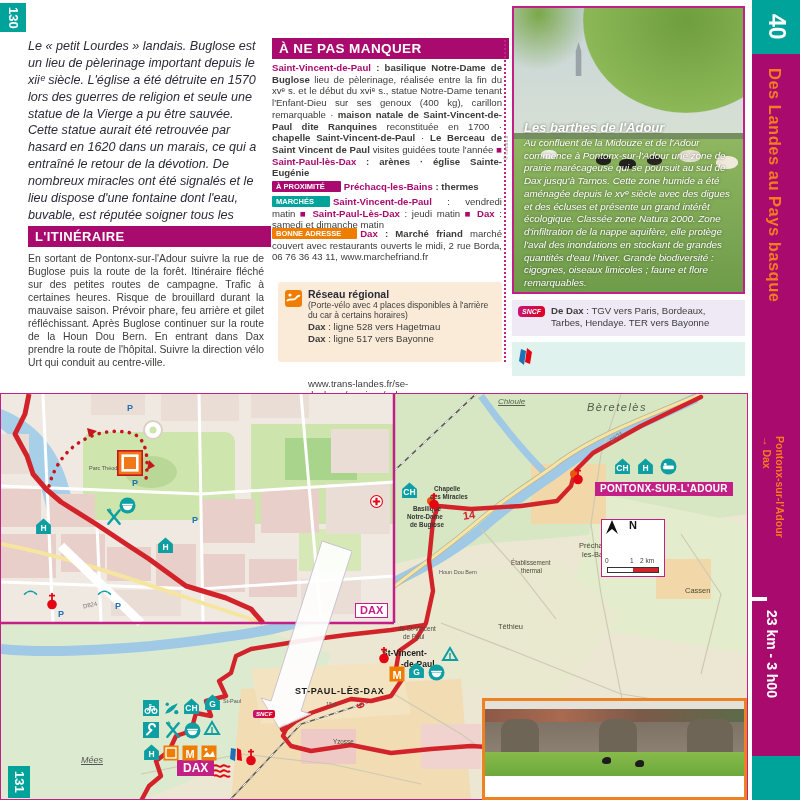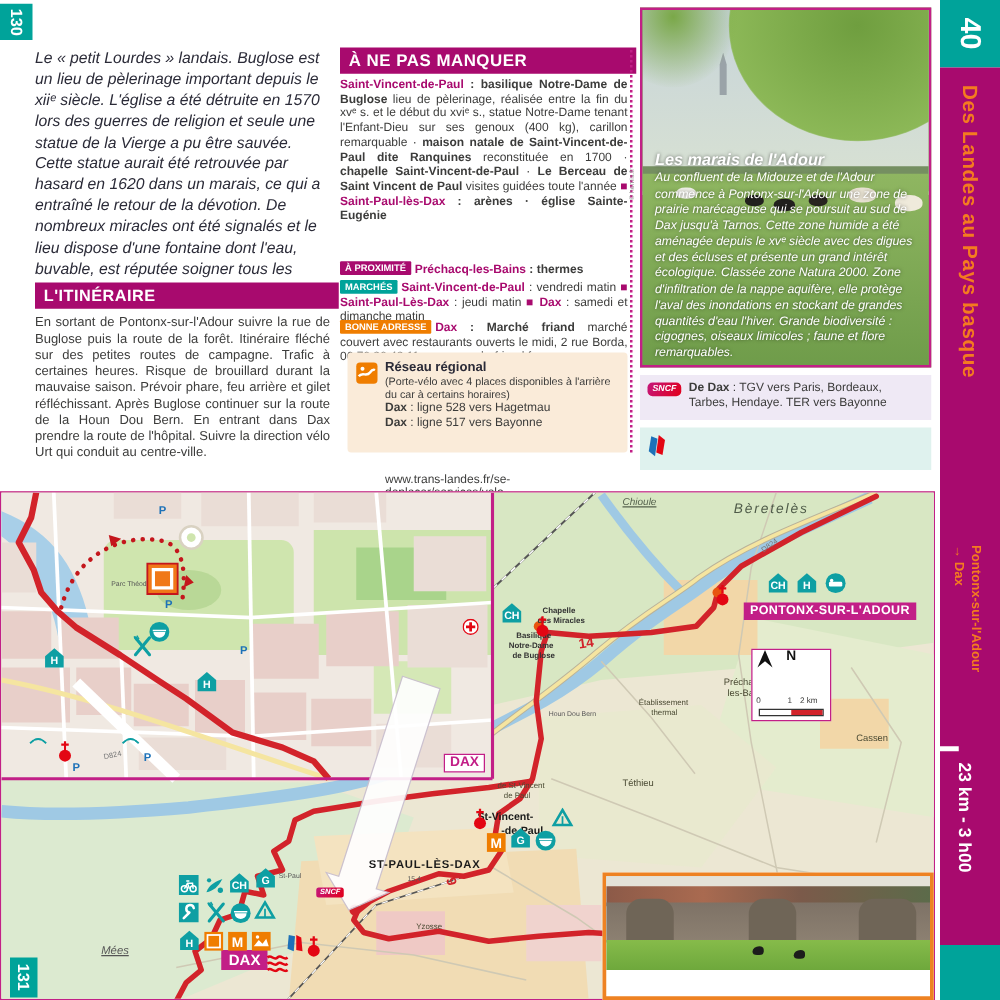--- a/index.html
+++ b/index.html
@@ -22,21 +22,21 @@
              text-align:justify;}
 
   
   #ntm-bar{left:272px;top:38px;width:230px;font-size:13.5px;}
   .rich{position:absolute;font-size:9.6px;line-height:1.22;text-align:justify;}
   #ntm-main{left:272px;top:62px;width:230px;}
   #prox-line{left:272px;top:181px;width:230px;}
   #marches-line{left:272px;top:196px;width:230px;}
   #adresse-line{left:272px;top:228px;width:230px;}
   .chip{display:inline-block;color:#fff;font-weight:bold;font-size:7.5px;
-        padding:1px 4px 1px 4px;border-radius:1px;margin-right:3px;vertical-align:1px;margin-top:28px;}
+        padding:1px 16px 1px 4px;border-radius:1px;margin-right:3px;vertical-align:1px;}
   .chip.m{background:#a80a6e;} .chip.t{background:#00a39a;} .chip.o{background:#ef7d00;}
   .rt-mb{color:#a80a6e;font-weight:bold;}
   .rt-b{font-weight:bold;}
   .rt-n{}
   #network-box{left:278px;top:282px;width:224px;height:80px;background:#faebd9;
                border-radius:3px;padding:6px 8px 0 30px;box-sizing:border-box;}
   #network-box .tl-logo{position:absolute;left:7px;top:8px;width:17px;height:17px;
                background:#ef7d00;border-radius:3px;}
   #network-box .tl-logo svg{width:17px;height:17px;}
   #nw-title{font-weight:bold;font-size:10.5px;color:#2b2b38;}
@@ -190,21 +190,21 @@
   <div class="field"></div>
   <div class="foliage" style="left:30%;top:-28%;width:90%;height:65%;background:radial-gradient(#6f9e3f,#8cb857 70%,transparent 72%);"></div>
   <div class="foliage" style="left:-12%;top:-18%;width:45%;height:40%;background:radial-gradient(#7aa848,transparent 72%);"></div>
   <div class="cow" style="left:12%;top:50%;width:16px;height:9px;background:#efefe8;"></div>
   <div class="cow" style="left:36%;top:52%;width:15px;height:9px;background:#23221f;"></div>
   <div class="cow" style="left:46%;top:53%;width:17px;height:10px;background:#23221f;"></div>
   <div class="cow" style="left:58%;top:52%;width:15px;height:9px;background:#2a2621;"></div>
   <div class="cow" style="left:72%;top:50%;width:22px;height:12px;background:#e8e2d2;"></div>
   <div class="cow" style="left:88%;top:52%;width:22px;height:13px;background:#efeadb;"></div>
   <div id="pt-text">
-    <div id="pt-title">Les marais de l'Adour</div>
+    <div id="pt-title">Les barthes de l'Adour</div>
     <div id="pt-body">Au confluent de la Midouze et de l'Adour commence à Pontonx-sur-l'Adour une zone de prairie marécageuse qui se poursuit au sud de Dax jusqu'à Tarnos. Cette zone humide a été aménagée depuis le xvᵉ siècle avec des digues et des écluses et présente un grand intérêt écologique. Classée zone Natura 2000. Zone d'infiltration de la nappe aquifère, elle protège l'aval des inondations en stockant de grandes quantités d'eau l'hiver. Grande biodiversité : cigognes, oiseaux limicoles ; faune et flore remarquables.</div>
   </div>
 </div>
 <div class="abs" id="pt-credit">© hemis.fr</div>
 
 <div class="abs" id="sncf-strip">
   <span class="sncf-logo">SNCF</span>
   <span id="sncf-text"><span class="rt-b">De Dax</span><span class="rt-n"> : TGV vers Paris, Bordeaux, Tarbes, Hendaye. TER vers Bayonne</span></span>
 </div>
 

